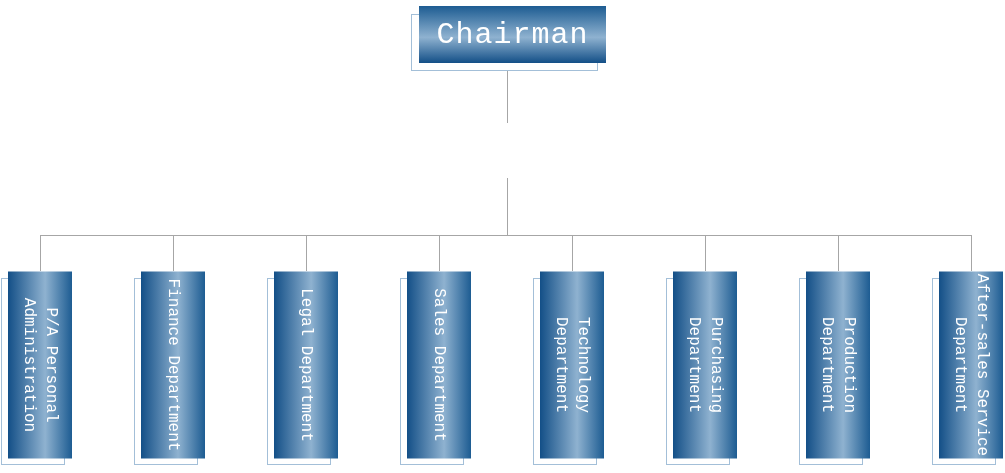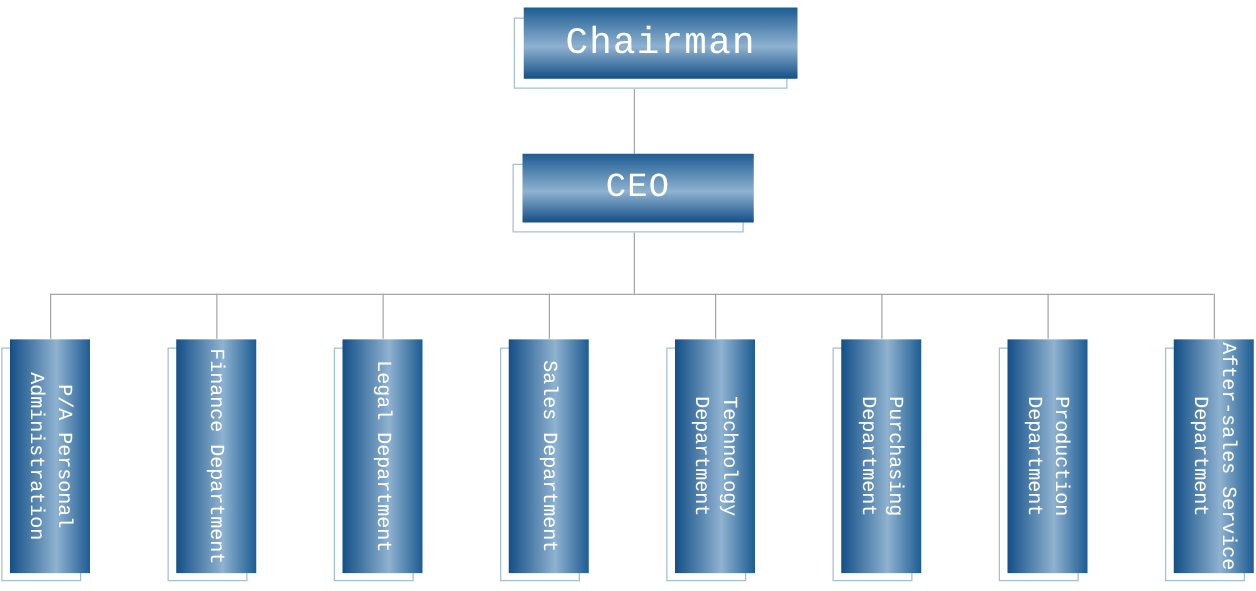--- a/index.html
+++ b/index.html
@@ -62,33 +62,27 @@
   <div class="line h" style="left:40px;  top:235px; width:931px;"></div>
   <div class="line v" style="left:40px;  top:235px; height:36px;"></div>
   <div class="line v" style="left:173px; top:235px; height:36px;"></div>
   <div class="line v" style="left:306px; top:235px; height:36px;"></div>
   <div class="line v" style="left:439px; top:235px; height:36px;"></div>
   <div class="line v" style="left:572px; top:235px; height:36px;"></div>
   <div class="line v" style="left:705px; top:235px; height:36px;"></div>
   <div class="line v" style="left:838px; top:235px; height:36px;"></div>
   <div class="line v" style="left:971px; top:235px; height:36px;"></div>
 
-  <div class="node" style="left:419px; top:6px; width:187px; height:57px;padding-left:32px;">
+  <div class="node" style="left:419px; top:6px; width:187px; height:57px;">
     <div class="ghost"></div>
     <div class="face face--h">
       <span class="label label--chairman">Chairman</span>
     </div>
   </div>
 
-  <div class="node" style="left:418px; top:123px; width:185px; height:55px;">
-    <div class="ghost"></div>
-    <div class="face face--h">
-      <span class="label label--ceo">CEO</span>
-    </div>
-  </div>
 
   <div class="node dept" style="left:8px; top:271px; width:64px; height:187px;">
     <div class="ghost"></div>
     <div class="face face--v">
       <span class="label label--dept">P/A Personal
 Administration</span>
     </div>
   </div>
 
   <div class="node dept" style="left:141px; top:271px; width:64px; height:187px;">

